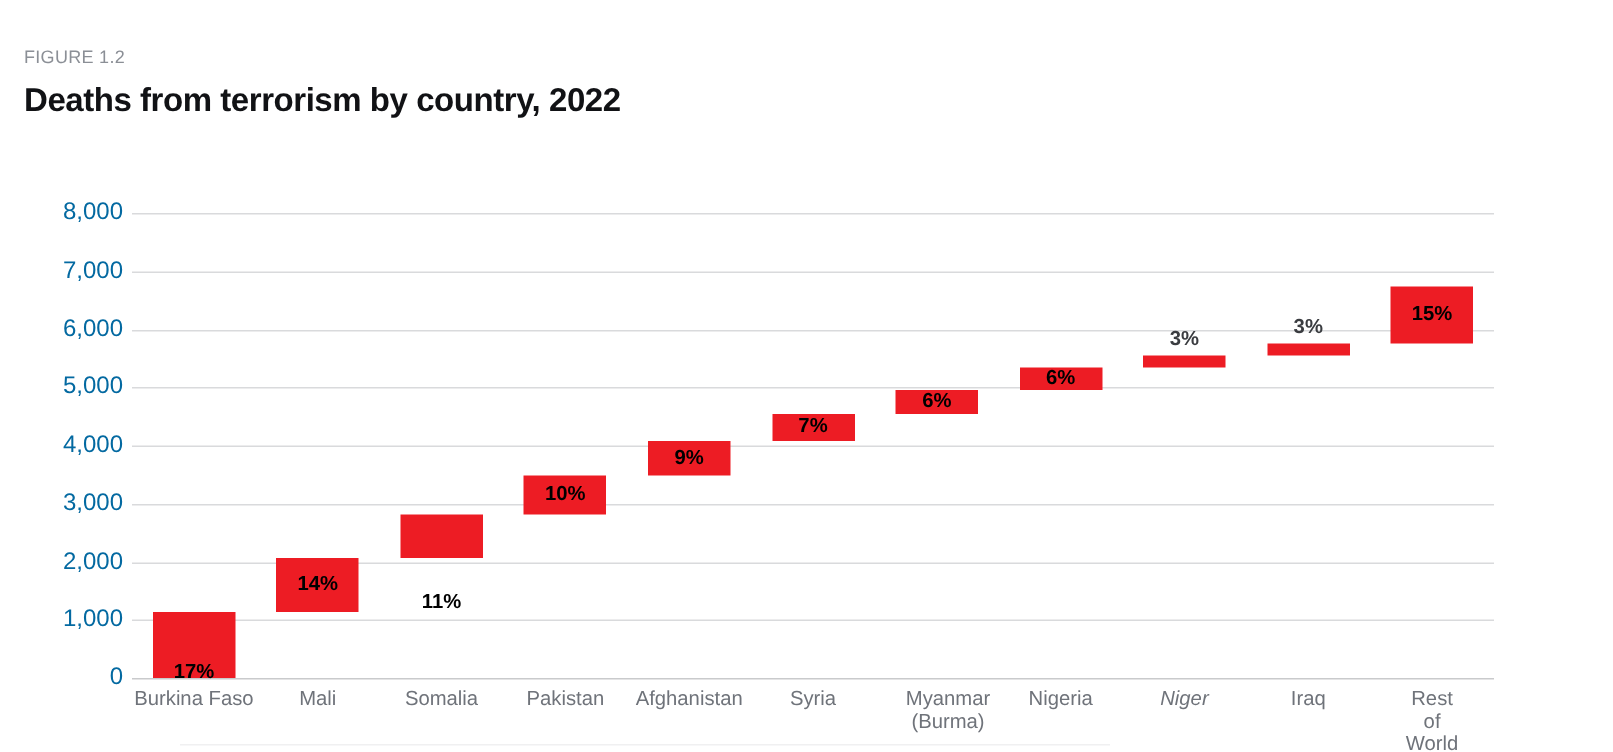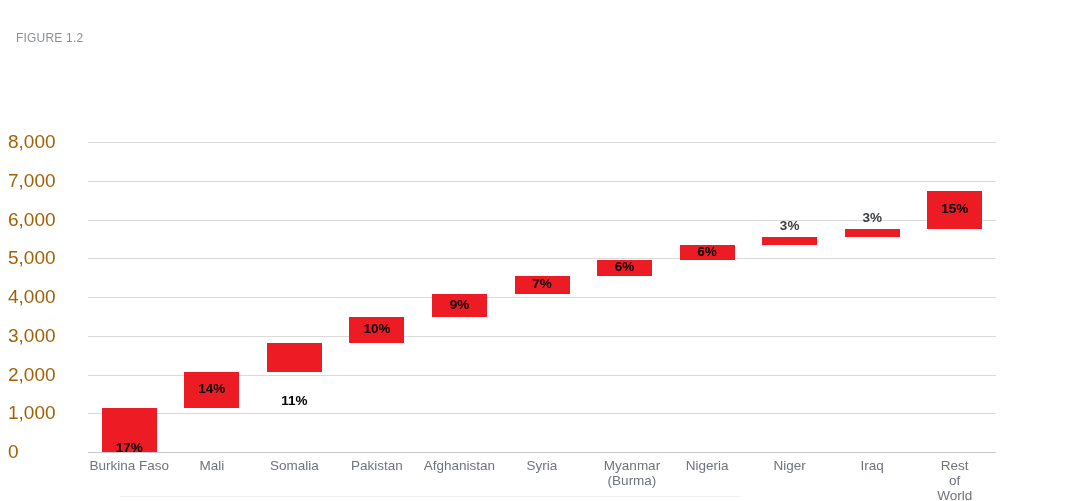--- a/index.html
+++ b/index.html
@@ -34,21 +34,21 @@
     width: 908px; height: 310px;
   }
   .gridline {
     position: absolute; left: 0; width: 908px; height: 1px;
     background: #d9dadc;
   }
   .gridline.zero { background: #c9cacc; }
 
   .ytick {
     position: absolute; right: 0; width: 74px;
-    font-size: 19px; color: #a16207;
+    text-align: right; font-size: 16px; color: #0369a1;
     transform: translateY(-50%);
   }
   #ylabels { position: absolute; left: 0px; top: 142px; width: 82px; height: 310px; }
 
   .bar {
     position: absolute;
     background: #ed1c24;
   }
   .bar-label {
     position: absolute;
@@ -72,20 +72,21 @@
     position: absolute; left: 120px; top: 496px;
     width: 620px; height: 1px; background: #f0f0f1;
   }
 </style>
 </head>
 <body>
 
 <div id="root">
 
   <div class="fig-label">FIGURE 1.2</div>
+  <div class="fig-title">Deaths from terrorism by country, 2022</div>
 
   <div id="ylabels">
       <div class="ytick" style="top: 310px;">0</div>
       <div class="ytick" style="top: 271.25px;">1,000</div>
       <div class="ytick" style="top: 232.5px;">2,000</div>
       <div class="ytick" style="top: 193.75px;">3,000</div>
       <div class="ytick" style="top: 155px;">4,000</div>
       <div class="ytick" style="top: 116.25px;">5,000</div>
       <div class="ytick" style="top: 77.5px;">6,000</div>
       <div class="ytick" style="top: 38.75px;">7,000</div>
@@ -129,20 +130,20 @@
   <div id="xlabels">
       <div class="xtick" style="left: 41.2727px; top: 0px;">Burkina Faso</div>
       <div class="xtick" style="left: 123.818px; top: 0px;">Mali</div>
       <div class="xtick" style="left: 206.364px; top: 0px;">Somalia</div>
       <div class="xtick" style="left: 288.909px; top: 0px;">Pakistan</div>
       <div class="xtick" style="left: 371.455px; top: 0px;">Afghanistan</div>
       <div class="xtick" style="left: 454px; top: 0px;">Syria</div>
       <div class="xtick" style="left: 534px; top: 0px; margin-left: 10px;">Myanmar
 (Burma)</div>
       <div class="xtick" style="left: 619.091px; top: 0px;">Nigeria</div>
-      <div class="xtick" style="left: 701.636px; top: 0px;">Niger</div>
+      <div class="xtick" style="left: 701.636px; top: 0px; font-style: italic;">Niger</div>
       <div class="xtick" style="left: 784.182px; top: 0px;">Iraq</div>
       <div class="xtick" style="left: 866.727px; top: 0px;">Rest of
 World</div>
     </div>
 
   <div class="footer-rule"></div>
 </div>
 
 </body></html>

